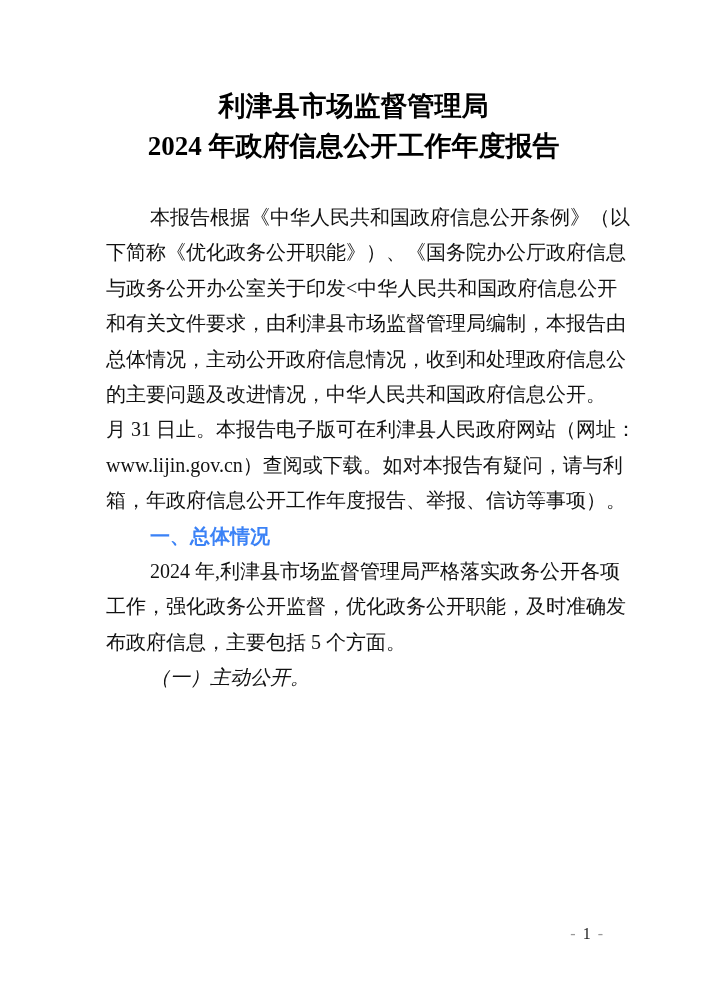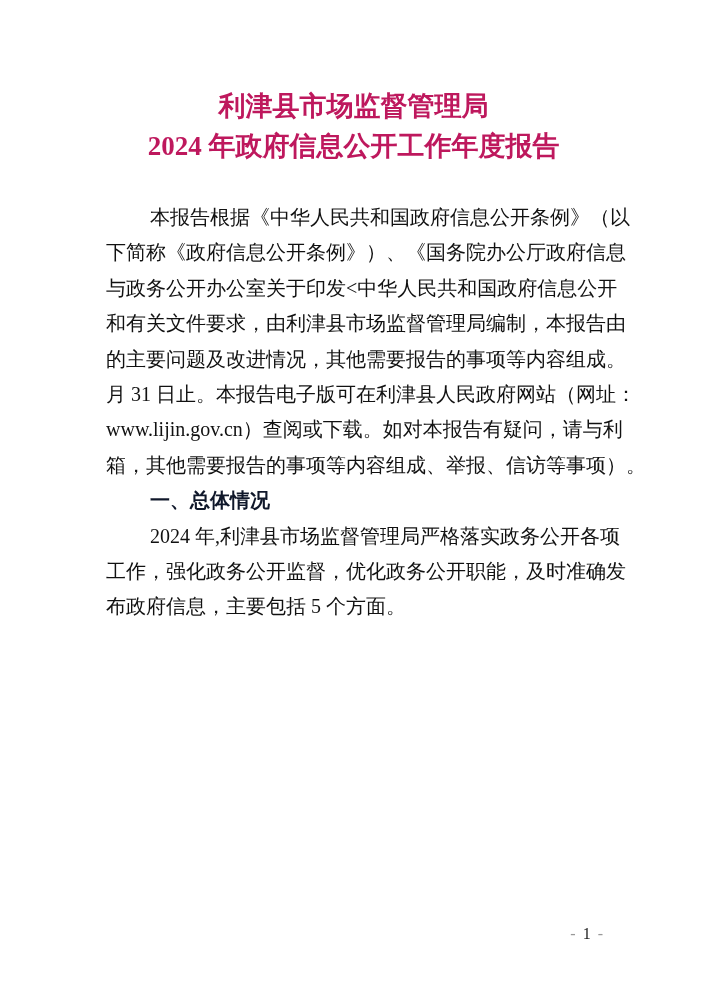--- a/index.html
+++ b/index.html
@@ -15,21 +15,21 @@
     overflow: hidden;
     font-family: "Liberation Serif", "DejaVu Serif", serif;
     color: #111111;
   }
   .title-block {
     padding-top: 86px;
     text-align: center;
     font-weight: 700;
     font-size: 27px;
     line-height: 40px;
-    color: #be185d;
+    color: #000000;
   }
   .content {
     margin: 34px 104px 0 106px;
     font-size: 20px;
   }
   .line {
     height: 35.4px;
     line-height: 35.4px;
     white-space: nowrap;
     text-align: justify;
@@ -38,21 +38,21 @@
   .line.left {
     text-align-last: left;
   }
   .line.indent {
     padding-left: 44px;
   }
   .line.heading {
     font-family: "Liberation Sans", "DejaVu Sans", sans-serif;
     font-weight: 700;
     font-size: 20px;
-    color: #0f172a;
+    color: #3b82f6;
   }
   .line.kaiti {
     font-style: italic;
   }
   .footer {
     position: absolute;
     top: 924px;
     right: 104px;
     font-size: 16px;
     line-height: 20px;
@@ -70,33 +70,35 @@
 
 <div class="page">
 
   <div class="title-block">
     <div>利津县市场监督管理局</div>
     <div>2024 年政府信息公开工作年度报告</div>
   </div>
 
   <div class="content">
     <div class="line indent">本报告根据《中华人民共和国政府信息公开条例》（以</div>
-    <div class="line">下简称《政府信息公开条例》）、《国务院办公厅政府信息</div>
+    <div class="line">下简称《优化政务公开职能》）、《国务院办公厅政府信息</div>
     <div class="line">与政务公开办公室关于印发&lt;中华人民共和国政府信息公开</div>
     <div class="line">和有关文件要求，由利津县市场监督管理局编制，本报告由</div>
-    <div class="line">的主要问题及改进情况，其他需要报告的事项等内容组成。</div>
+    <div class="line">总体情况，主动公开政府信息情况，收到和处理政府信息公</div>
+    <div class="line">的主要问题及改进情况，中华人民共和国政府信息公开。</div>
     <div class="line">月 31 日止。本报告电子版可在利津县人民政府网站（网址：</div>
     <div class="line">www.lijin.gov.cn）查阅或下载。如对本报告有疑问，请与利</div>
-    <div class="line">箱，其他需要报告的事项等内容组成、举报、信访等事项）。</div>
+    <div class="line">箱，年政府信息公开工作年度报告、举报、信访等事项）。</div>
 
     <div class="line indent heading left">一、总体情况</div>
 
     <div class="line indent">2024 年,利津县市场监督管理局严格落实政务公开各项</div>
     <div class="line">工作，强化政务公开监督，优化政务公开职能，及时准确发</div>
     <div class="line left">布政府信息，主要包括 5 个方面。</div>
 
+    <div class="line indent kaiti left">（一）主动公开。</div>
   </div>
 
   <div class="footer">
     <span class="dash">-</span><span class="num">1</span><span class="dash">-</span>
   </div>
 
 </div>
 
 </body></html>

